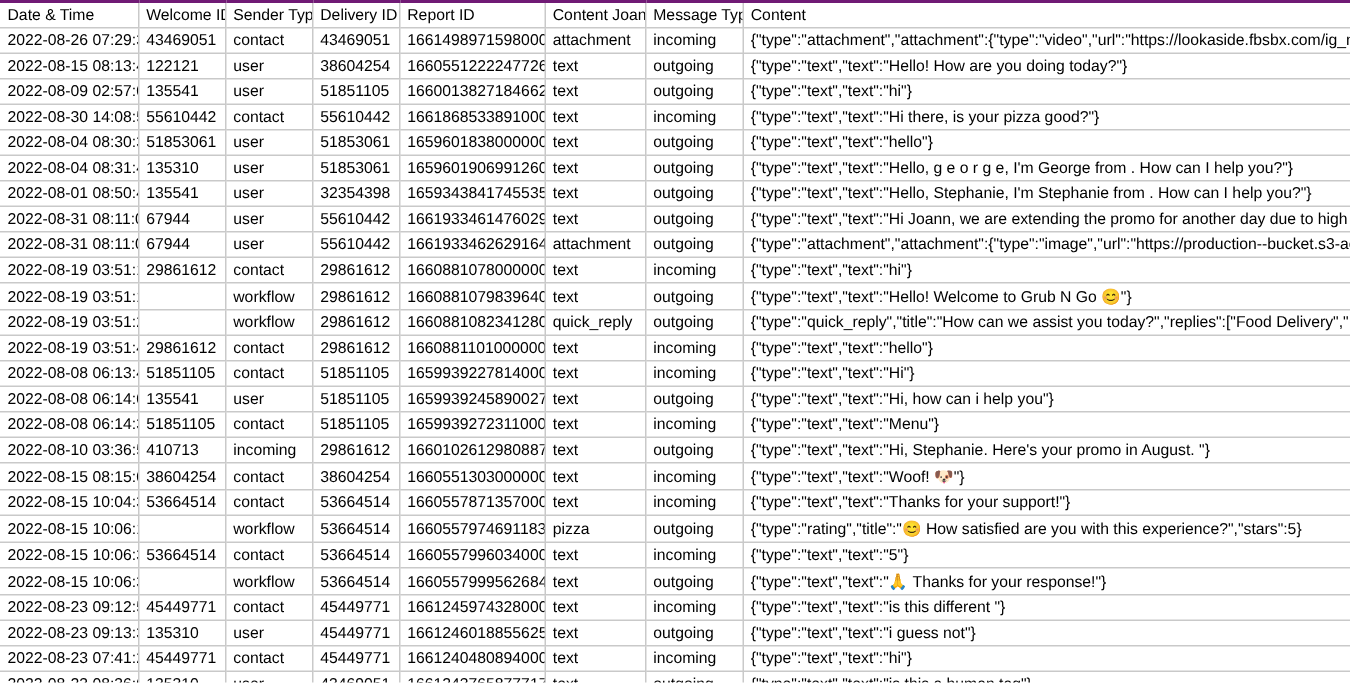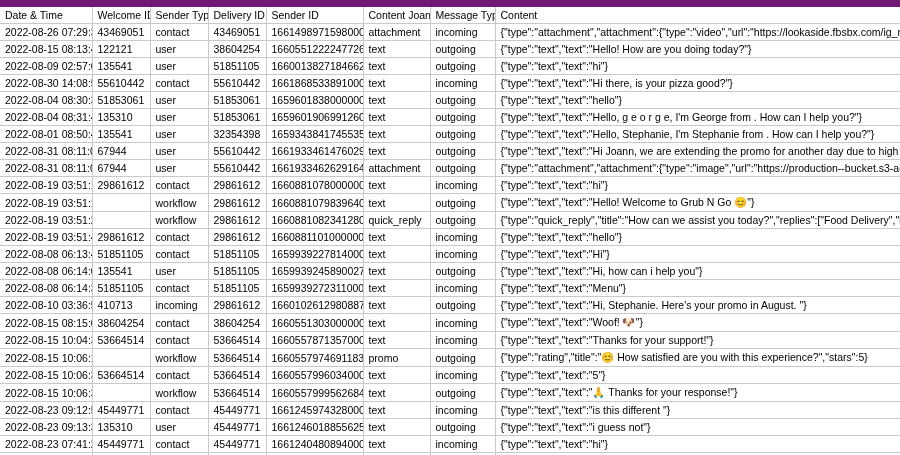--- a/index.html
+++ b/index.html
@@ -27,21 +27,21 @@
     text-align: left;
     vertical-align: middle;
     white-space: nowrap;
     overflow: hidden;
     text-overflow: clip;
     font-weight: normal;
     height: 17px;
     box-sizing: border-box;
   }
   table.grid th {
-    border-top: 7px solid #701a75;
+    border-top: 2px solid #701a75;
     font-size: 10.5px;
     color: #000;
   }
   table.grid tr td:last-child, table.grid tr th:last-child {
     border-right: none;
   }
   
   col.c0 { width: 92px; }
   col.c1 { width: 58px; }
   col.c2 { width: 58px; }
@@ -67,21 +67,21 @@
       <col class="c5">
       <col class="c6">
       <col class="c7">
   </colgroup>
   <thead>
     <tr>
       <th>Date &amp; Time</th>
       <th>Welcome ID</th>
       <th>Sender Type</th>
       <th>Delivery ID</th>
-      <th>Sender ID</th>
+      <th>Report ID</th>
       <th>Content Joann</th>
       <th>Message Type</th>
       <th>Content</th>
     </tr>
   </thead>
   <tbody id="table-body">
       <tr>
         <td>2022-08-26 07:29:31</td>
         <td>43469051</td>
         <td>contact</td>
@@ -270,21 +270,21 @@
         <td>text</td>
         <td>incoming</td>
         <td class="content-cell">{"type":"text","text":"Thanks for your support!"}</td>
       </tr>
       <tr>
         <td>2022-08-15 10:06:14</td>
         <td></td>
         <td>workflow</td>
         <td>53664514</td>
         <td>1660557974691183</td>
-        <td>promo</td>
+        <td>pizza</td>
         <td>outgoing</td>
         <td class="content-cell">{"type":"rating","title":"😊 How satisfied are you with this experience?","stars":5}</td>
       </tr>
       <tr>
         <td>2022-08-15 10:06:36</td>
         <td>53664514</td>
         <td>contact</td>
         <td>53664514</td>
         <td>1660557996034000</td>
         <td>text</td>

